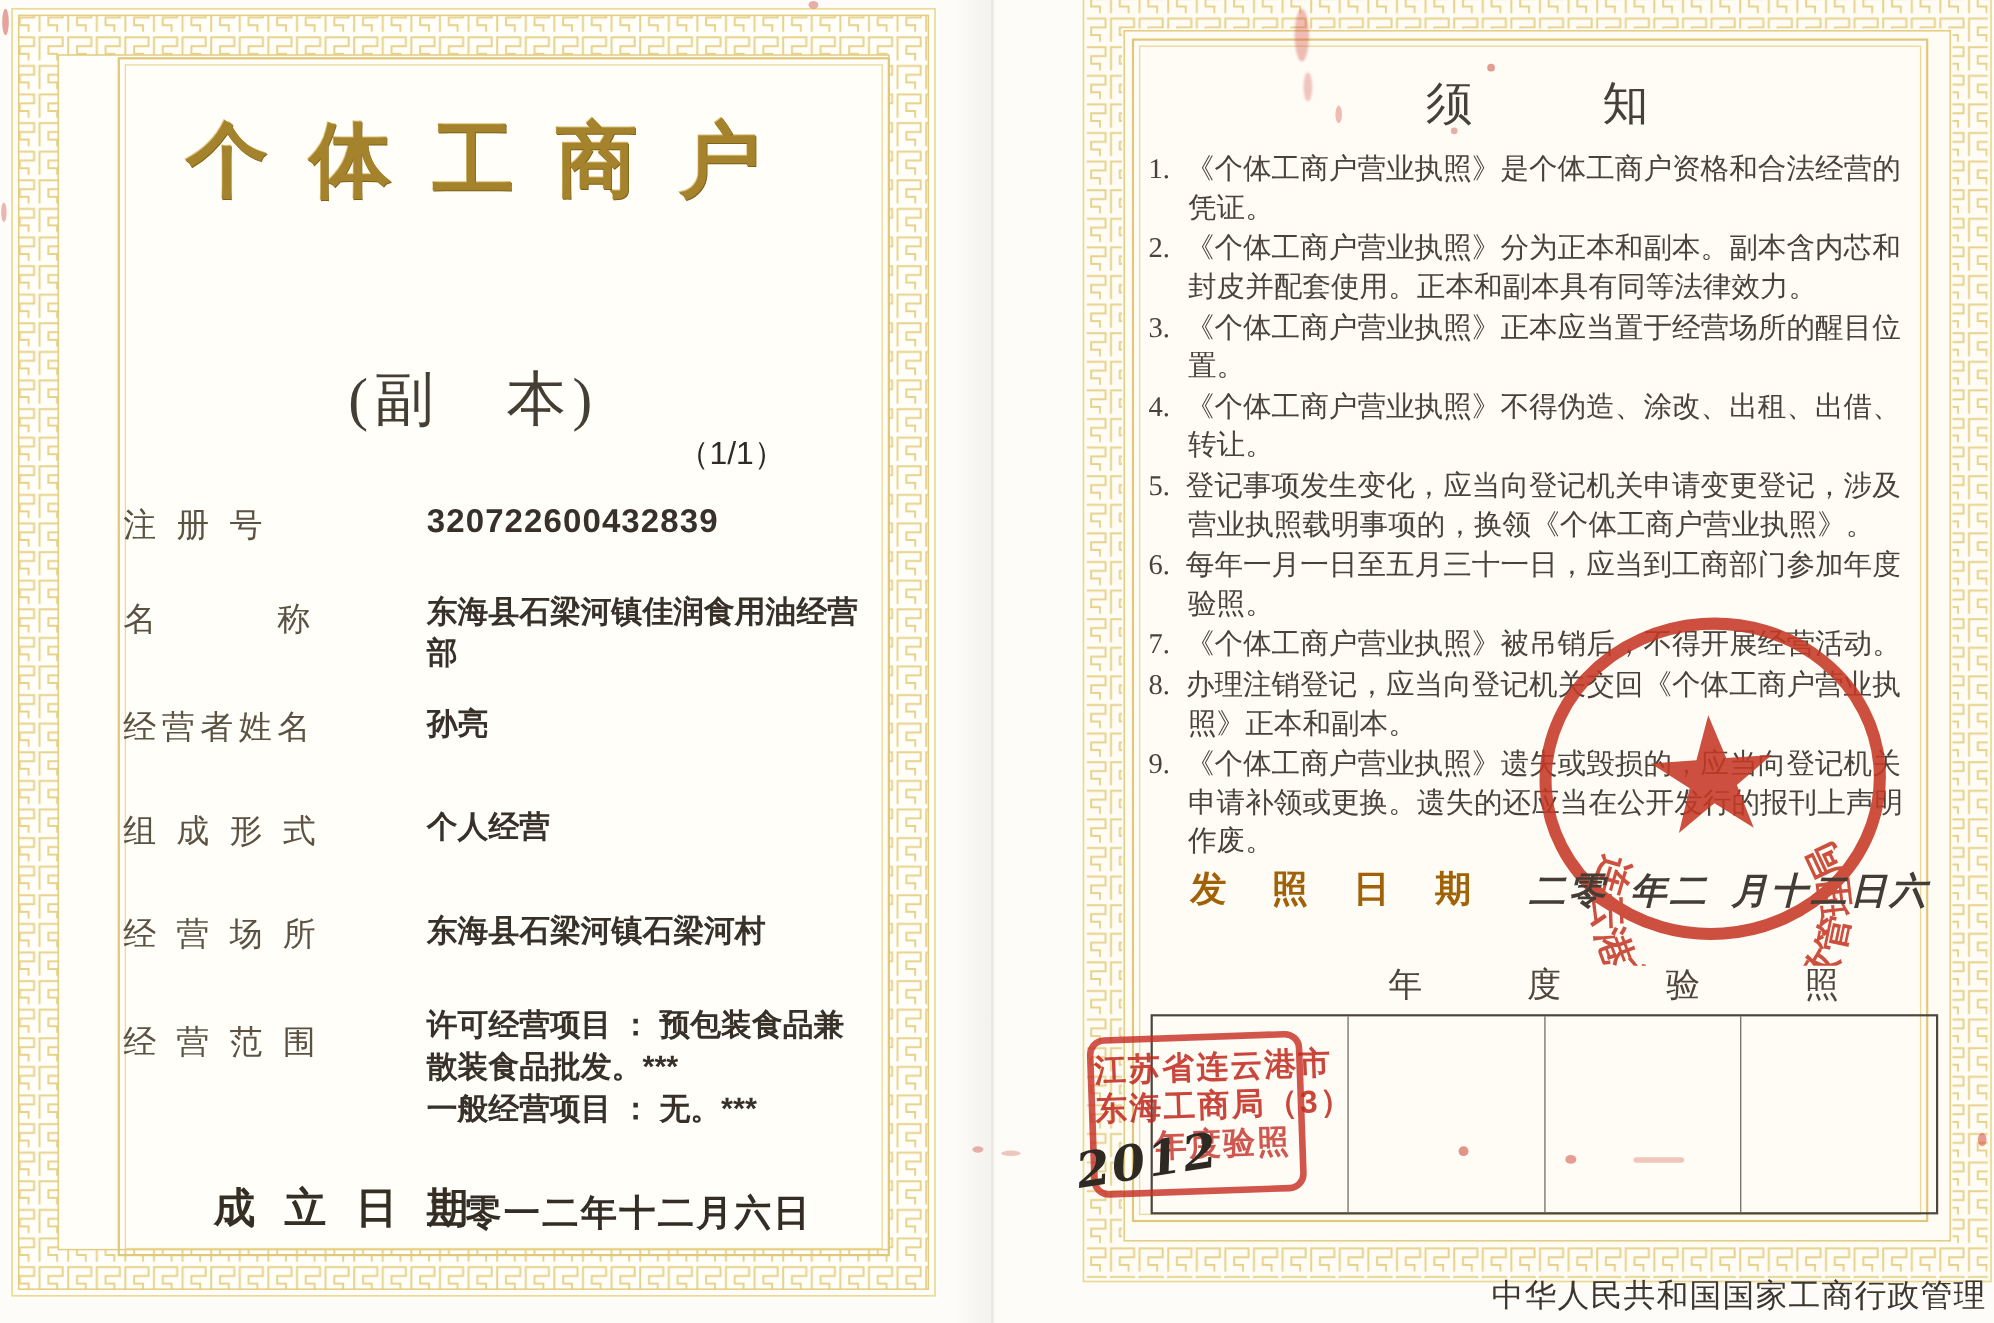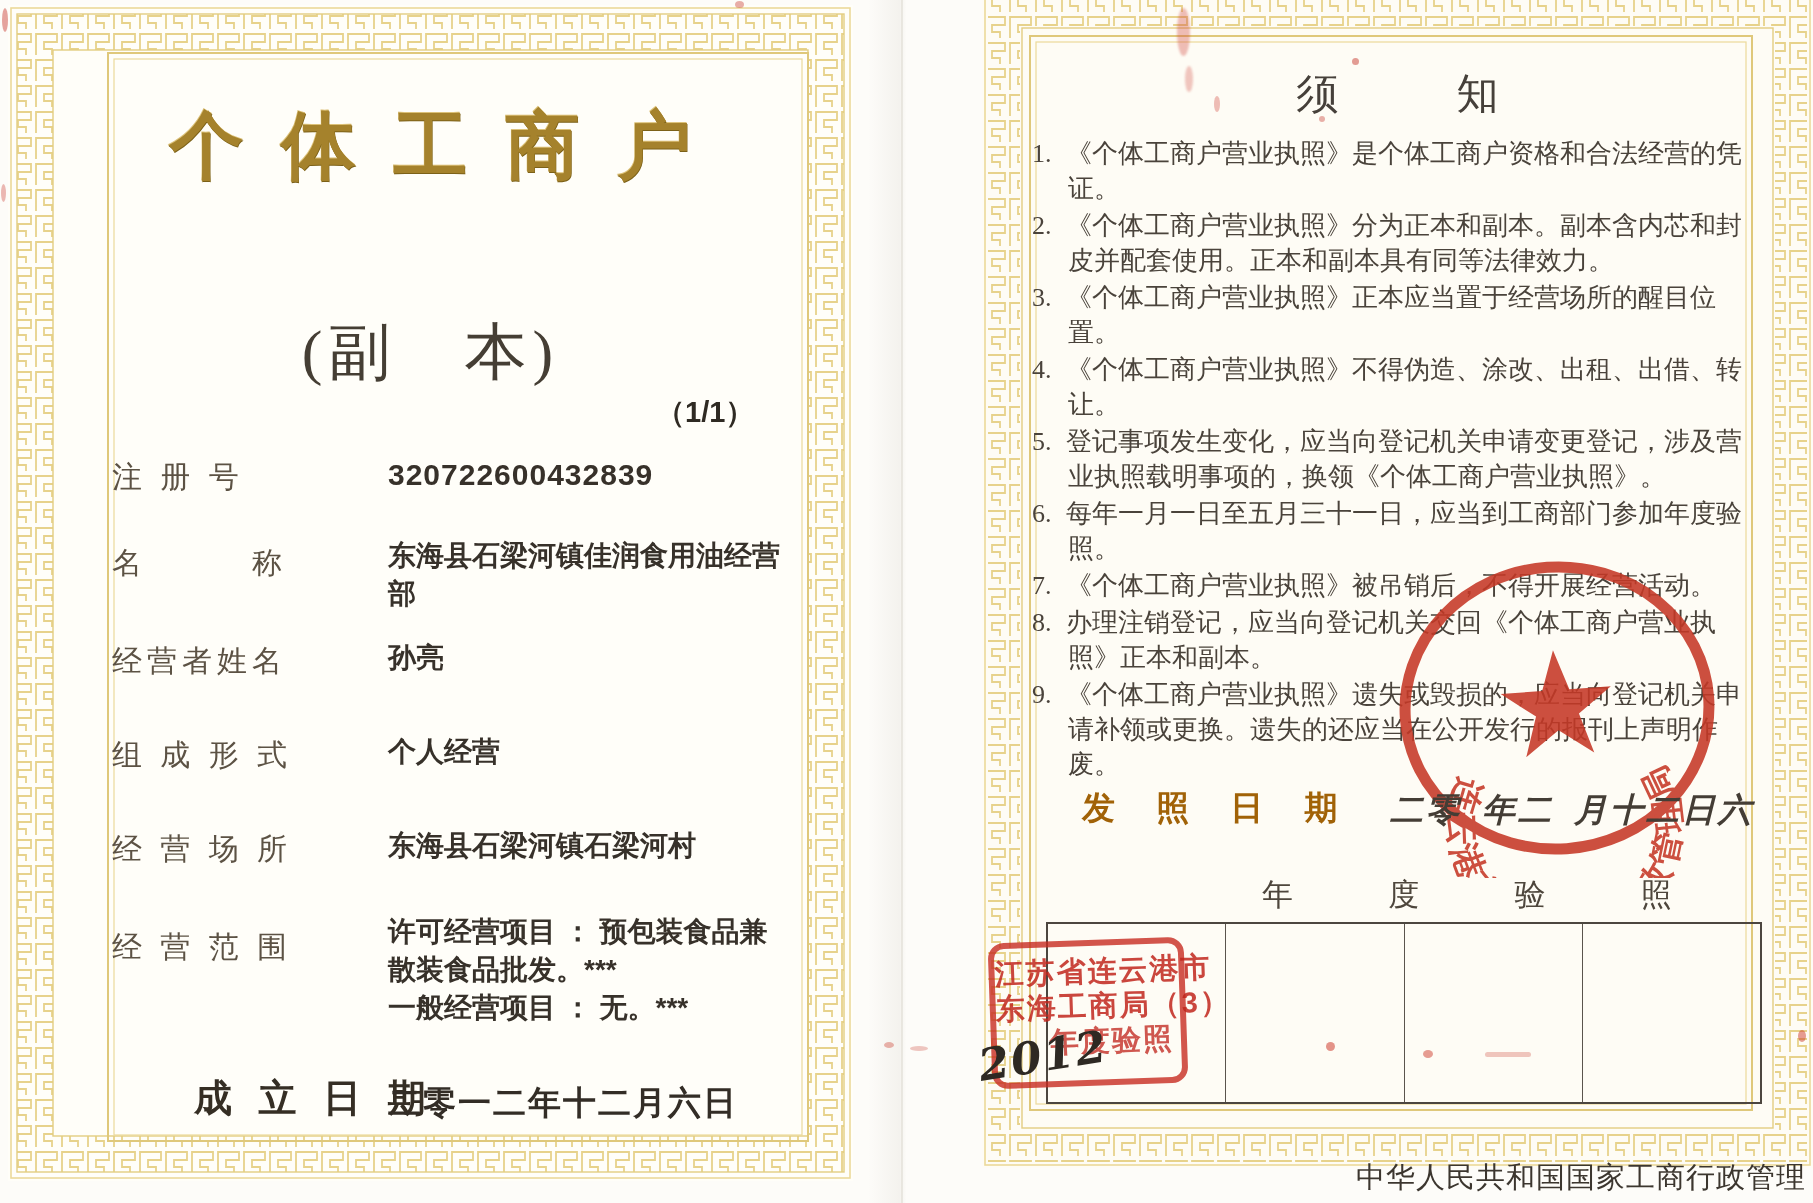--- a/index.html
+++ b/index.html
@@ -8,39 +8,39 @@
   .page{position:absolute;background:#fffef9;}
   .abs{position:absolute;}
   svg{display:block;}
 
   
   #left-page{left:8px;top:5px;width:845px;height:1176px;}
   .gold-title{color:#a5822c;font-weight:bold;text-align:center;width:100%;
       text-shadow:0.6px 0.8px 0 #7c6118, -0.6px -0.6px 0 #dcc178;}
   #lp-title1{top:92px;font-size:74px;letter-spacing:38px;text-indent:38px;}
   #lp-title2{top:198px;font-size:98px;letter-spacing:58px;text-indent:58px;}
-  #lp-sub{top:305px;width:100%;text-align:center;font-size:62px;color:#453e34;
+  #lp-sub{top:322px;width:100%;text-align:center;font-size:54px;color:#453e34;
       font-family:"Liberation Serif",serif;letter-spacing:6px;}
   #lp-serial{top:388px;left:158px;font-size:30px;font-weight:bold;color:#2f2a23;letter-spacing:1px;}
-  #lp-serial-page{top:388px;left:608px;font-size:29px;font-weight:bold;color:#2f2a23;margin-left:40px;}
+  #lp-serial-page{top:388px;left:608px;font-size:29px;font-weight:normal;color:#2f2a23;}
   .fld-label{left:104px;font-size:30px;color:#5c5244;letter-spacing:5px;white-space:pre;}
   .fld-value{left:380px;font-size:28px;font-weight:bold;color:#37312a;line-height:1.35;}
   .num-val{font-size:30px;letter-spacing:1px;}
   #lp-found-label{left:186px;top:1068px;font-size:38px;font-weight:bold;color:#352e24;letter-spacing:8px;white-space:pre;}
   #lp-found-value{left:380px;top:1076px;font-size:33px;font-weight:bold;color:#332d26;letter-spacing:2px;}
   .wrapval{width:410px;}
   .scope-line{white-space:pre;}
 
   
   #right-page{left:982px;top:-12px;width:831px;height:1180px;background:#fefcf5;}
   #rp-title{top:78px;width:100%;display:flex;justify-content:center;gap:118px;
       font-family:"Liberation Serif",serif;font-size:42px;color:#46403a;}
   #notice-list{top:148px;left:50px;width:716px;margin:0;padding:0;list-style:none;
       font-family:"Liberation Serif",serif;font-size:26px;line-height:35px;color:#4a433b;}
-  #notice-list li{padding-left:36px;text-indent:-36px;margin:0 0 2px 0;}
+  #notice-list li{padding-left:36px;text-indent:-36px;margin:0 0 2px 12px;}
   #notice-list .num{display:inline-block;width:34px;text-indent:0;}
   #issue-label{left:100px;top:798px;font-size:33px;color:#a16207;letter-spacing:16px;white-space:pre;font-weight:bold;}
   .date-part{top:800px;font-size:33px;font-weight:bold;color:#443d35;letter-spacing:3px;font-style:italic;}
   #annual-header{left:280px;top:886px;font-size:31px;color:#4e463c;letter-spacing:26px;white-space:pre;}
   #annual-table{left:64px;top:934px;width:712px;height:178px;border:2px solid #4c463f;
       display:flex;}
   #annual-table .cell{flex:1;border-right:1.5px solid #5a544c;position:relative;}
   #annual-table .cell:last-child{border-right:none;}
   
   #rect-stamp{left:8px;top:952px;width:196px;height:146px;border:6px solid rgba(199,43,32,.8);

